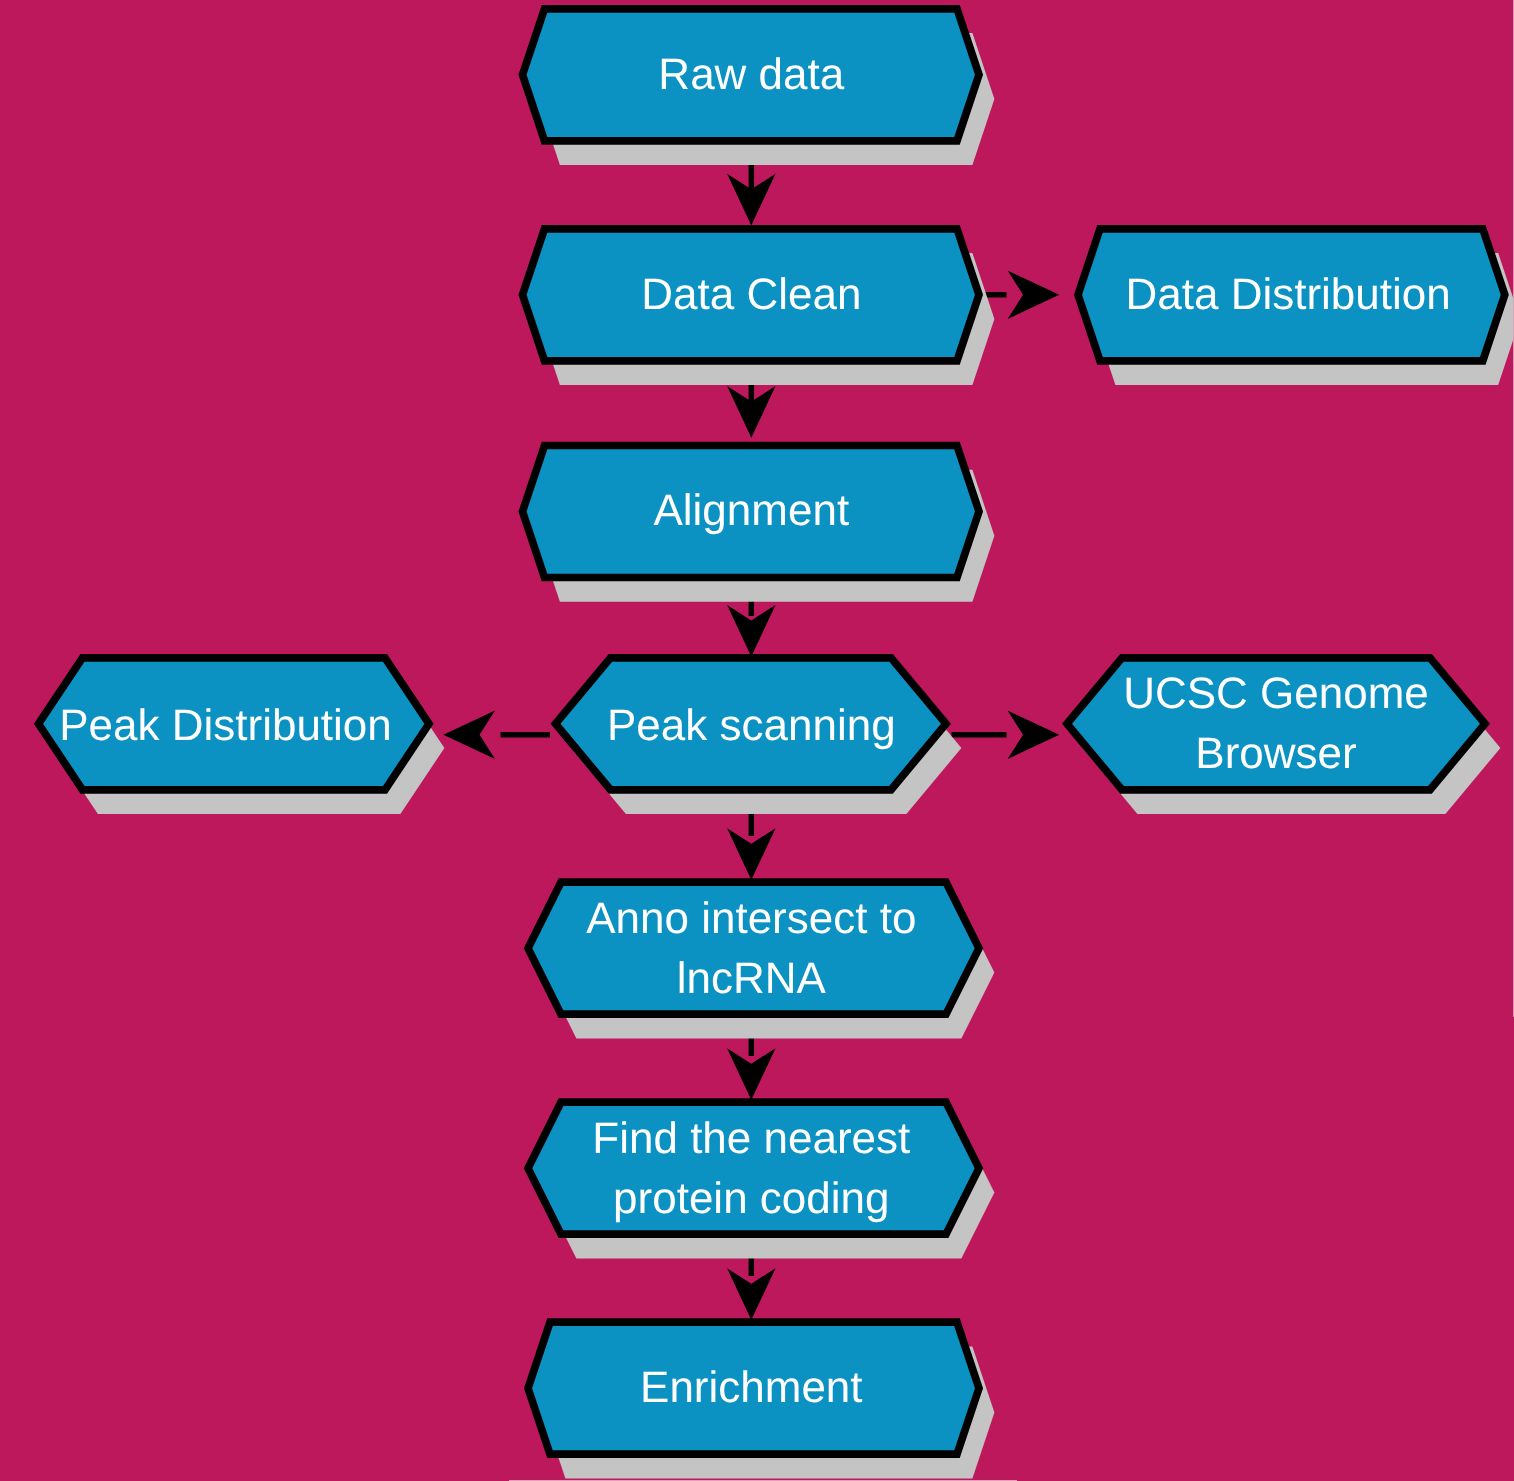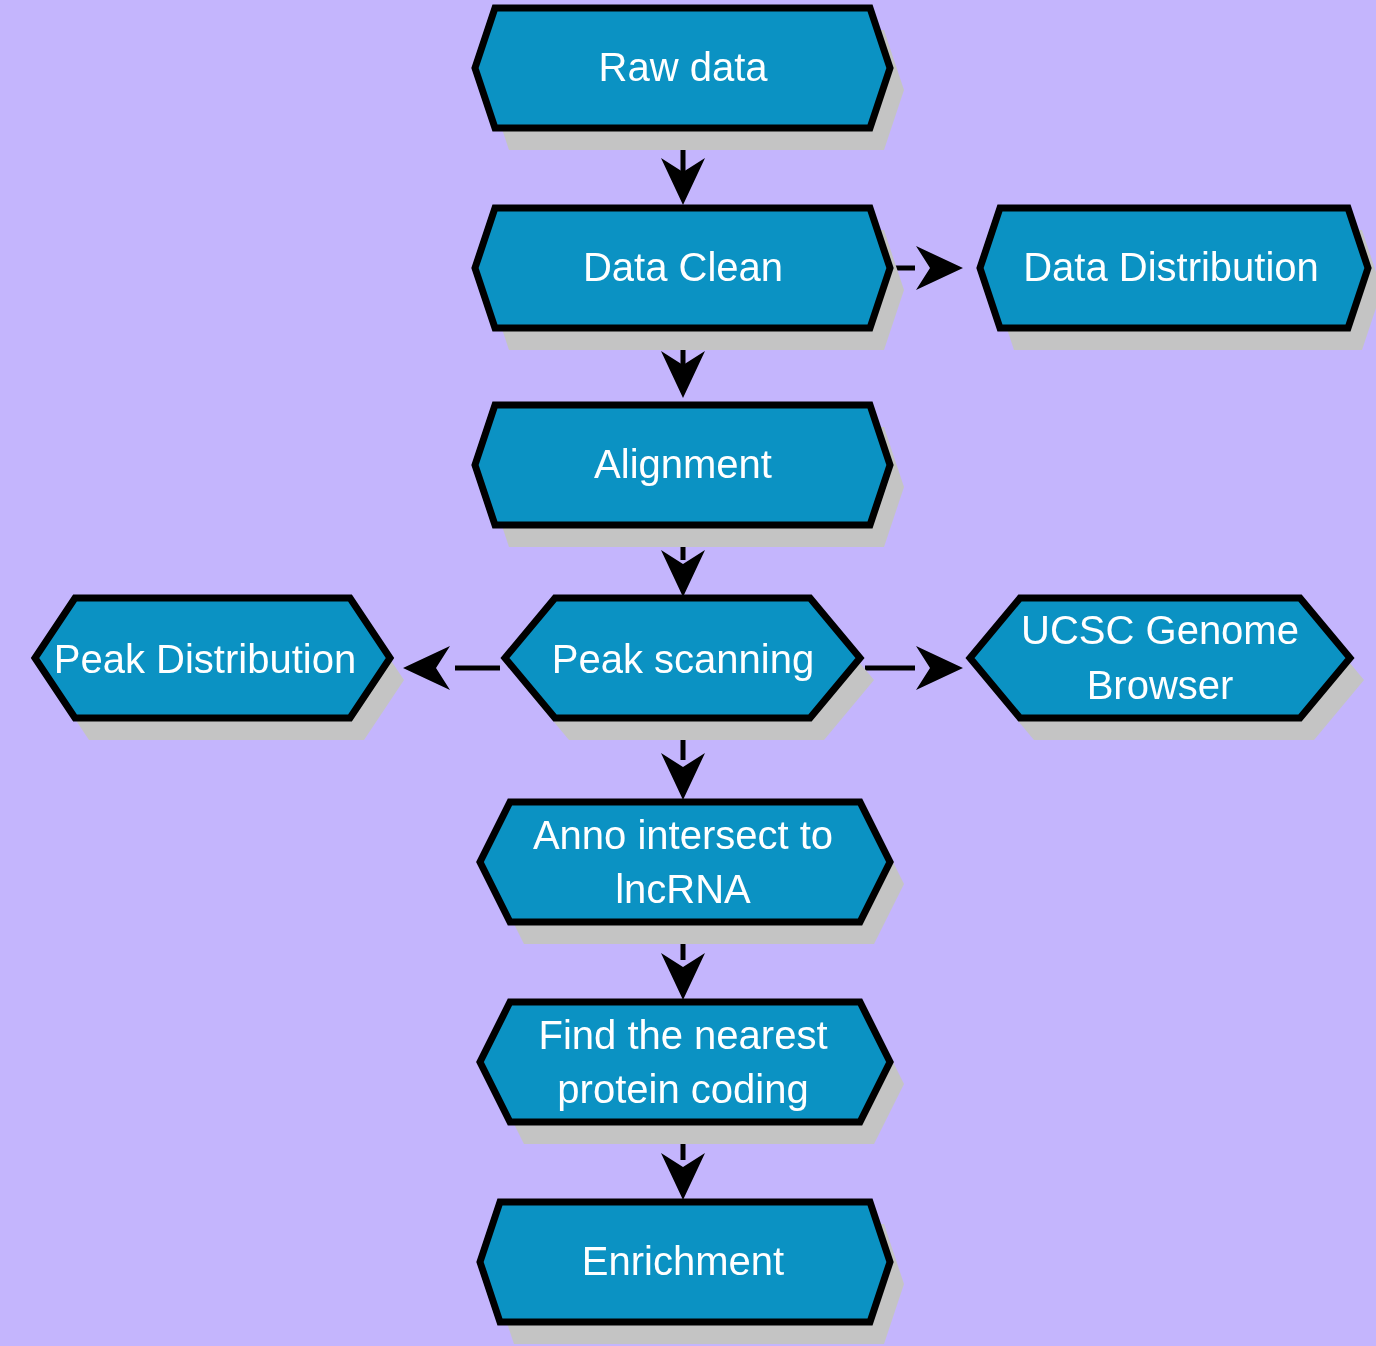--- a/index.html
+++ b/index.html
@@ -8,21 +8,21 @@
     padding: 0;
     background: #ffffff;
   }
   body {
     font-family: "Liberation Sans", sans-serif;
   }
   #canvas-wrap {
     position: relative;
     width: 1376px;
     height: 1346px;
-    background: #c4b5fd;
+    background: #be185d;
     overflow: hidden;
   }
   #flow-svg {
     position: absolute;
     top: 0;
     left: 0;
     width: 1376px;
     height: 1346px;
     display: block;
   }

